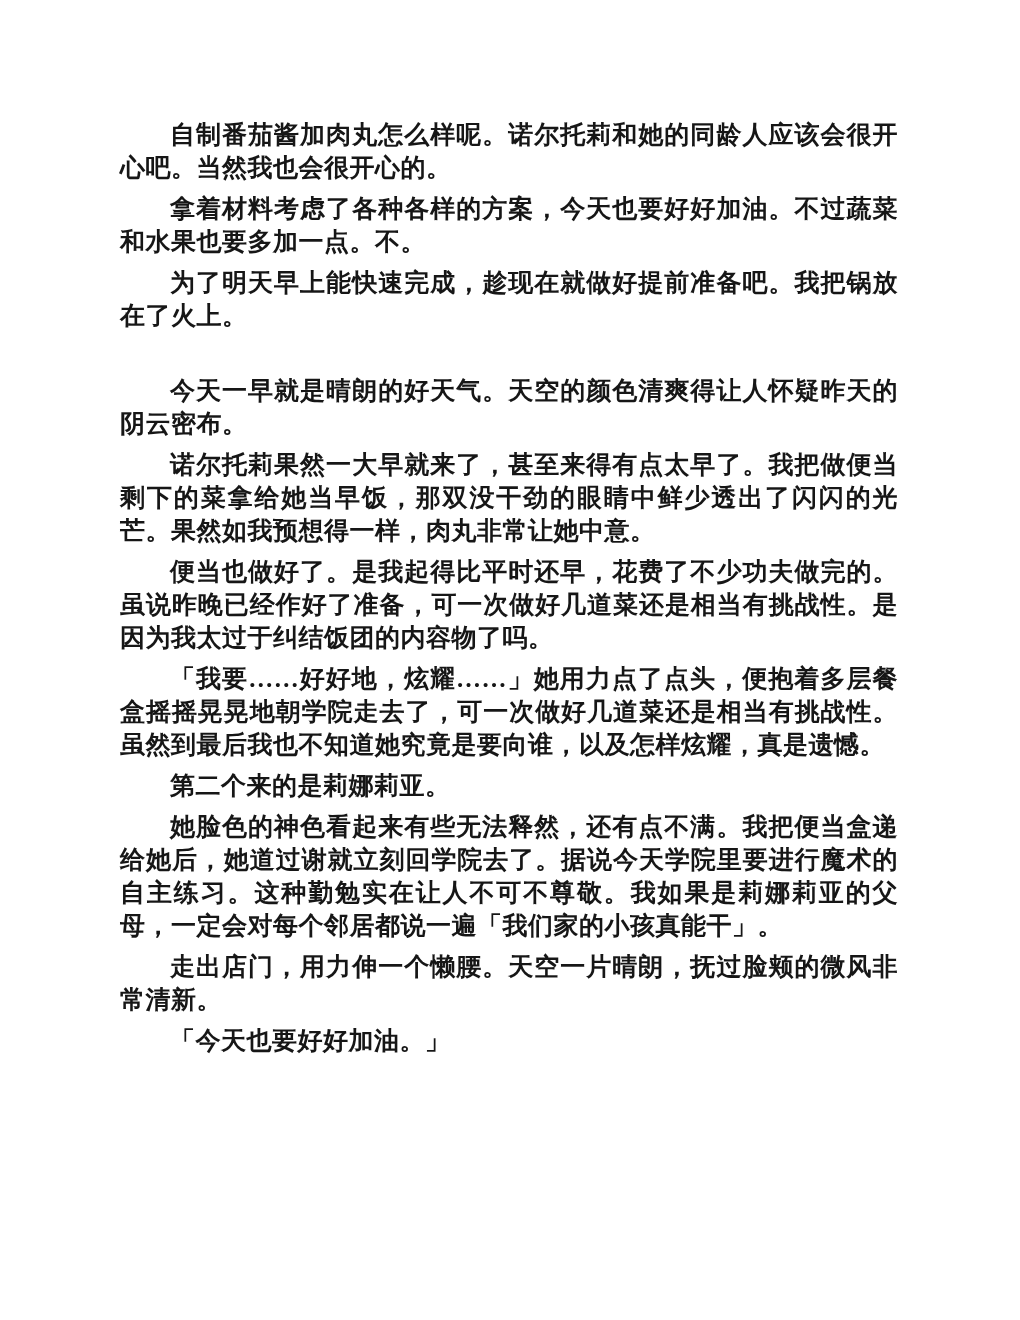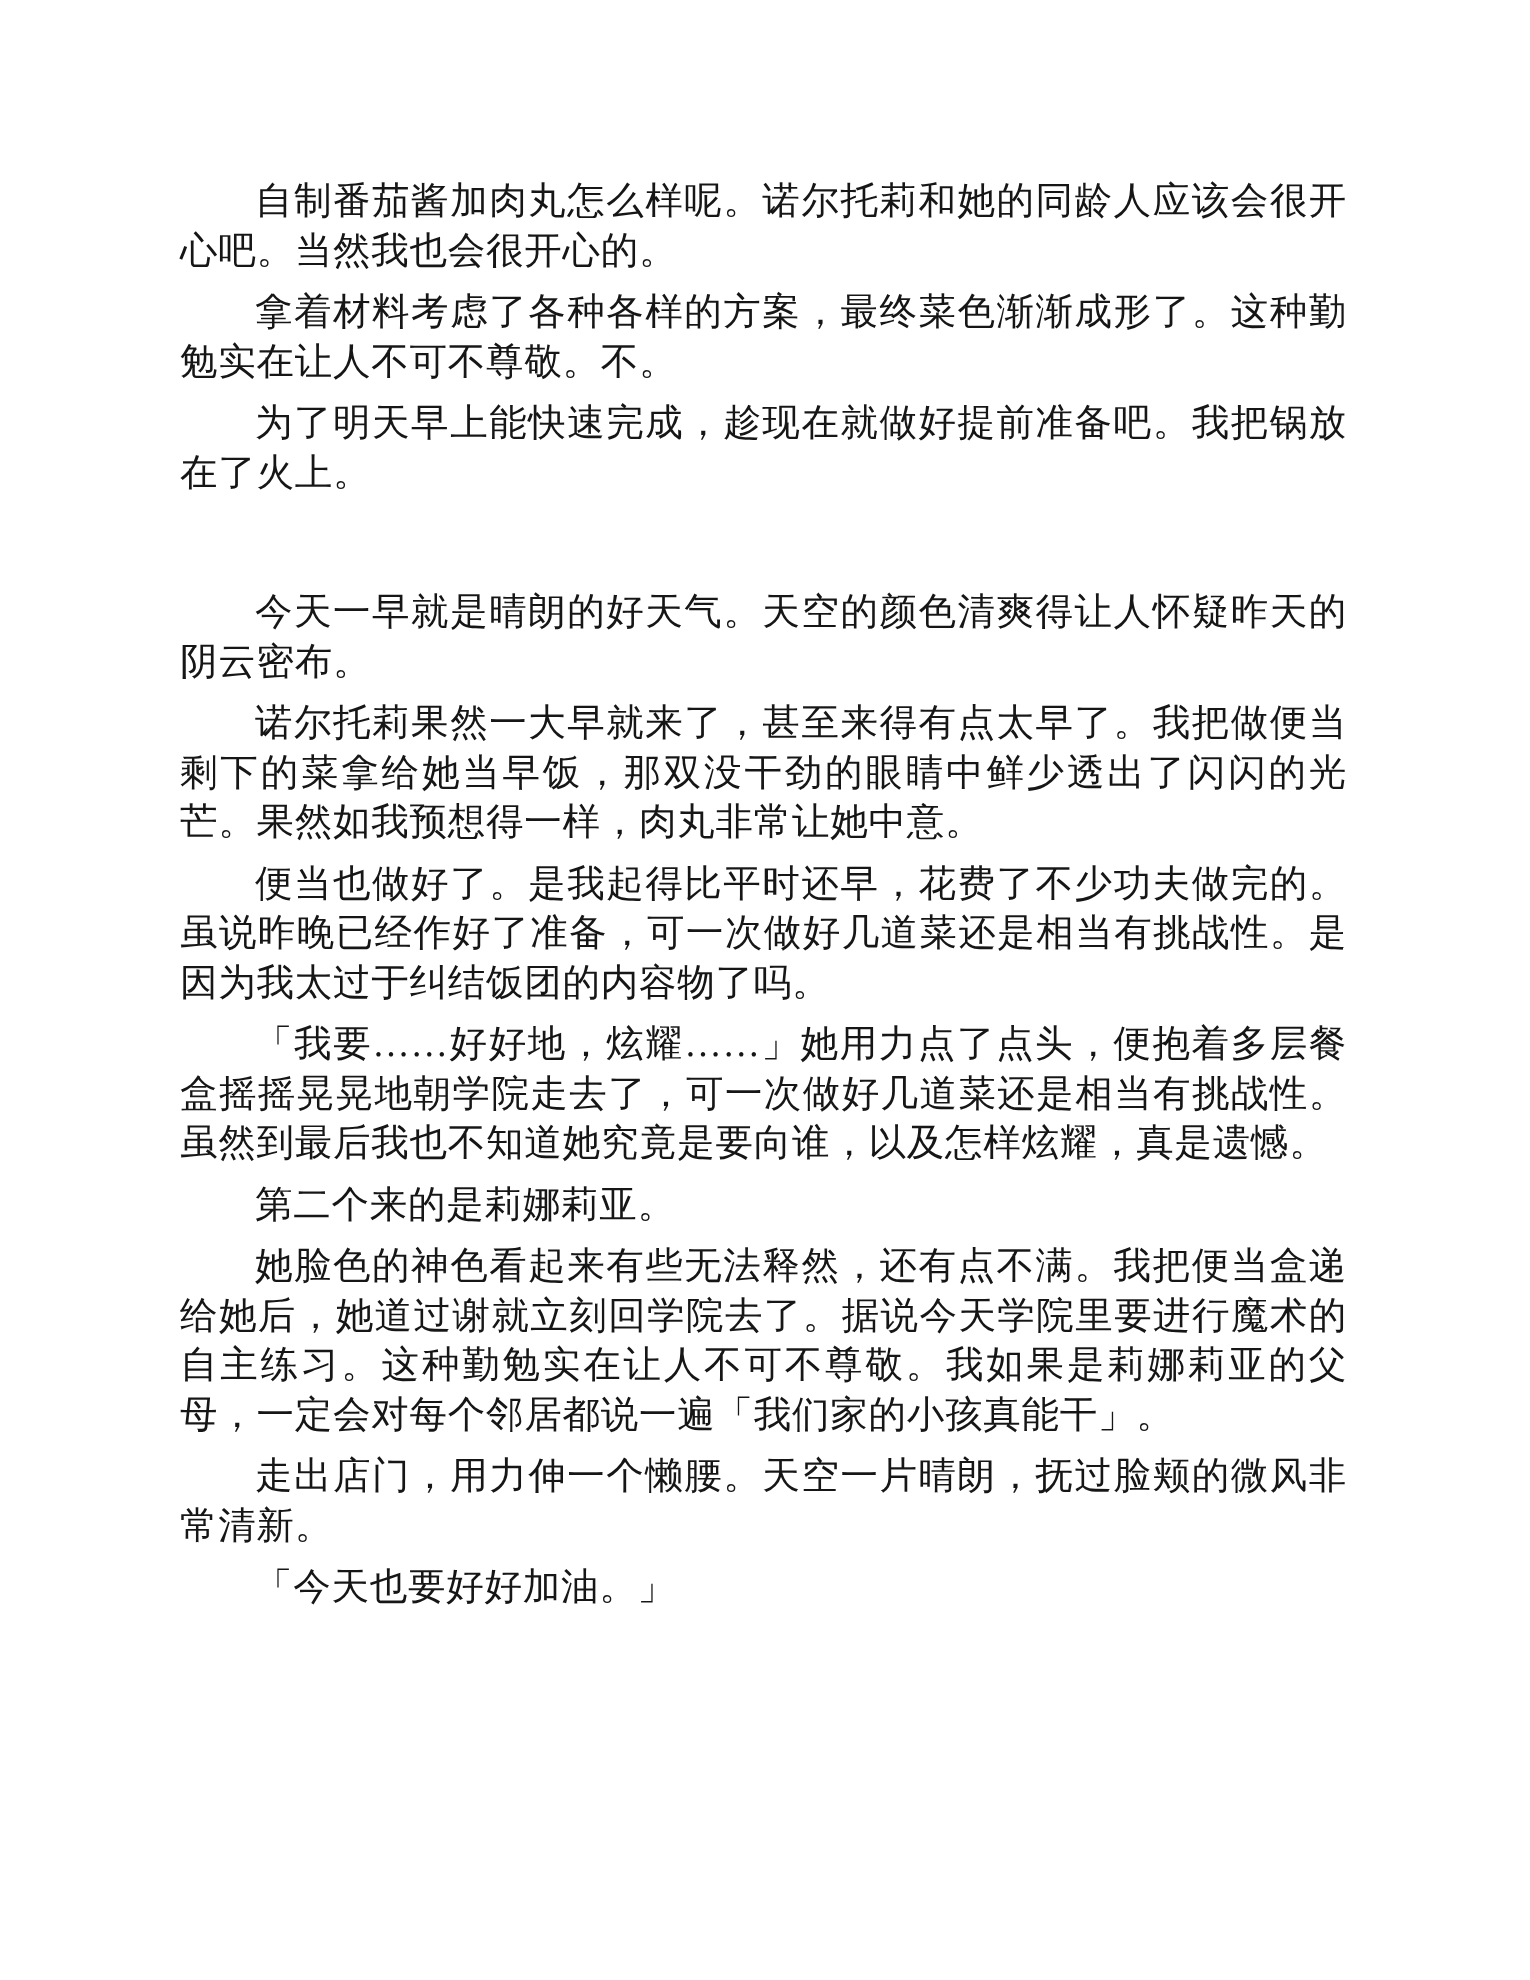--- a/index.html
+++ b/index.html
@@ -25,34 +25,35 @@
     font-size: 25px;
     line-height: 33px;
     letter-spacing: 0.5px;
     color: #161616;
     text-align: justify;
     text-indent: 2em;
     word-break: break-all;
   }
   .text-section {
     margin: 0;
+    font-weight: bold;
   }
   .text-section + .text-section {
-    margin-top: 60px; 
+    margin-top: 42px; 
   }
 </style>
 </head>
 <body>
 
 <main class="reader-page">
   <div class="text-column" id="text-column" style="color: rgb(22, 22, 22);">
 
   <div class="text-section">
         <p>自制番茄酱加肉丸怎么样呢。诺尔托莉和她的同龄人应该会很开心吧。当然我也会很开心的。</p>
-        <p>拿着材料考虑了各种各样的方案，最终菜色渐渐成形了。这种勤勉实在让人不可不尊敬。不。</p>
+        <p>拿着材料考虑了各种各样的方案，今天也要好好加油。不过蔬菜和水果也要多加一点。不。</p>
         <p>为了明天早上能快速完成，趁现在就做好提前准备吧。我把锅放在了火上。</p>
       </div>
       <div class="text-section">
         <p>今天一早就是晴朗的好天气。天空的颜色清爽得让人怀疑昨天的阴云密布。</p>
         <p>诺尔托莉果然一大早就来了，甚至来得有点太早了。我把做便当剩下的菜拿给她当早饭，那双没干劲的眼睛中鲜少透出了闪闪的光芒。果然如我预想得一样，肉丸非常让她中意。</p>
         <p>便当也做好了。是我起得比平时还早，花费了不少功夫做完的。虽说昨晚已经作好了准备，可一次做好几道菜还是相当有挑战性。是因为我太过于纠结饭团的内容物了吗。</p>
         <p>「我要……好好地，炫耀……」她用力点了点头，便抱着多层餐盒摇摇晃晃地朝学院走去了，可一次做好几道菜还是相当有挑战性。虽然到最后我也不知道她究竟是要向谁，以及怎样炫耀，真是遗憾。</p>
         <p>第二个来的是莉娜莉亚。</p>
         <p>她脸色的神色看起来有些无法释然，还有点不满。我把便当盒递给她后，她道过谢就立刻回学院去了。据说今天学院里要进行魔术的自主练习。这种勤勉实在让人不可不尊敬。我如果是莉娜莉亚的父母，一定会对每个邻居都说一遍「我们家的小孩真能干」。</p>
         <p>走出店门，用力伸一个懒腰。天空一片晴朗，抚过脸颊的微风非常清新。</p>

